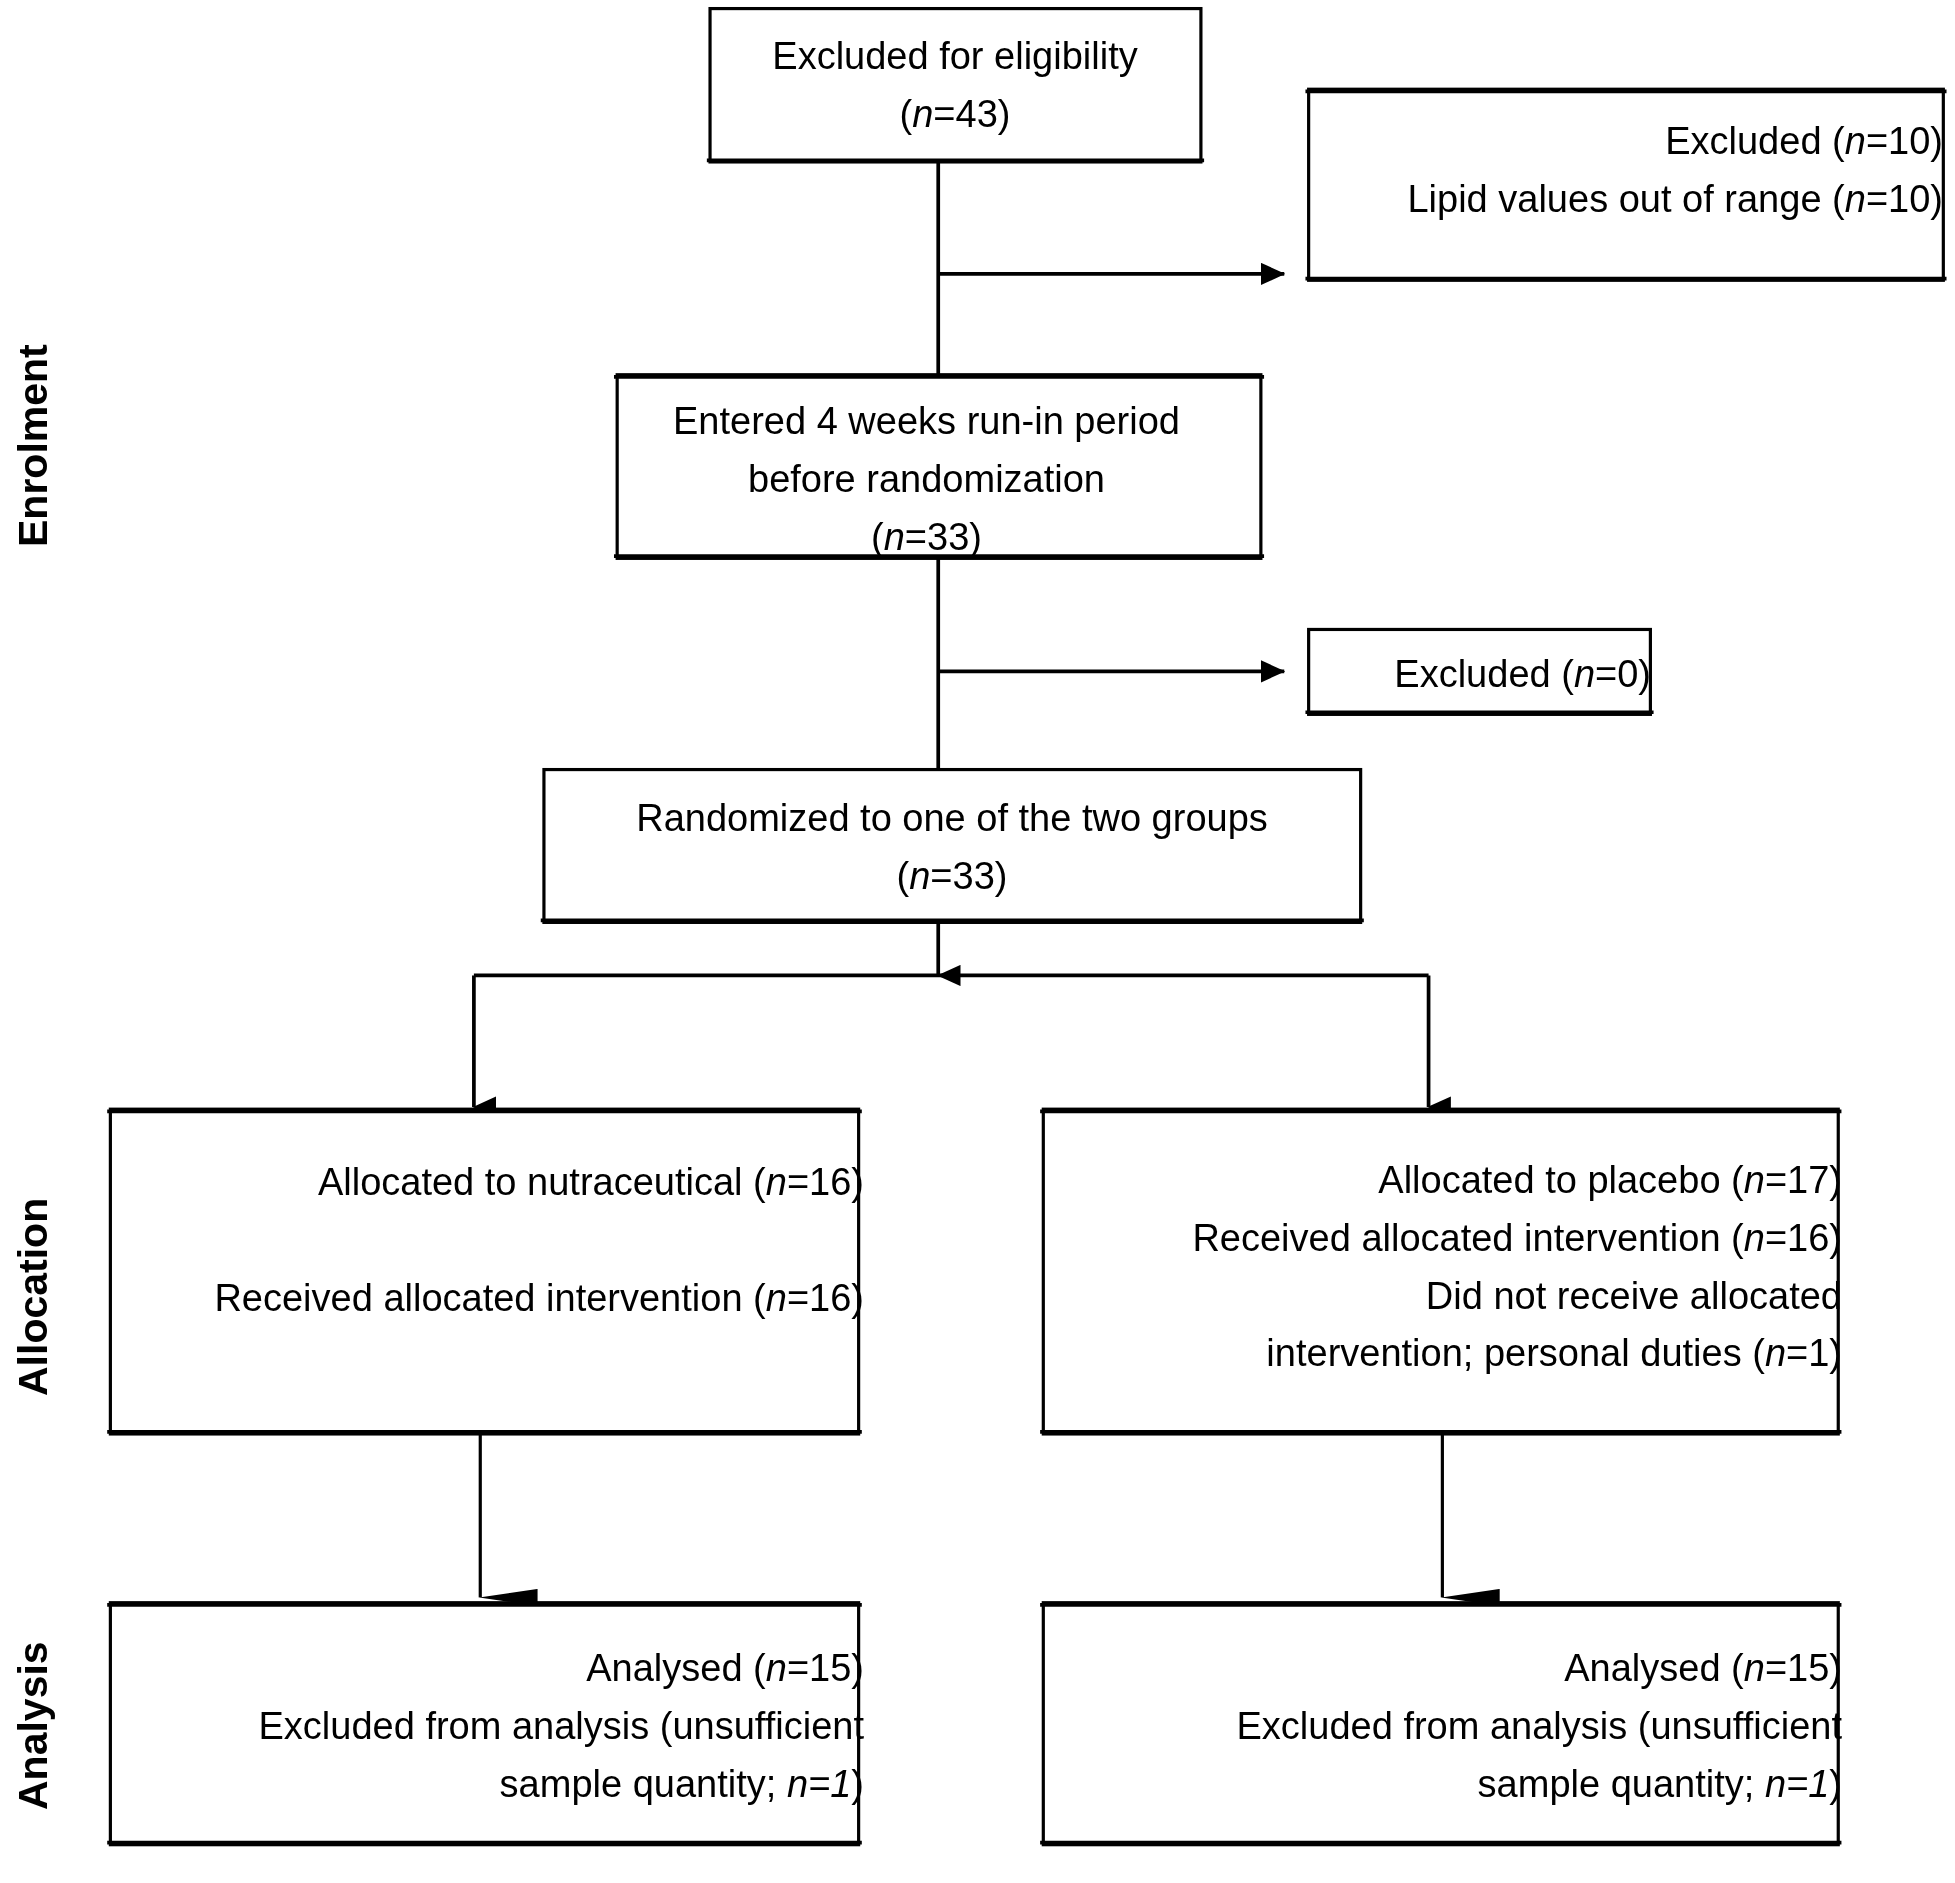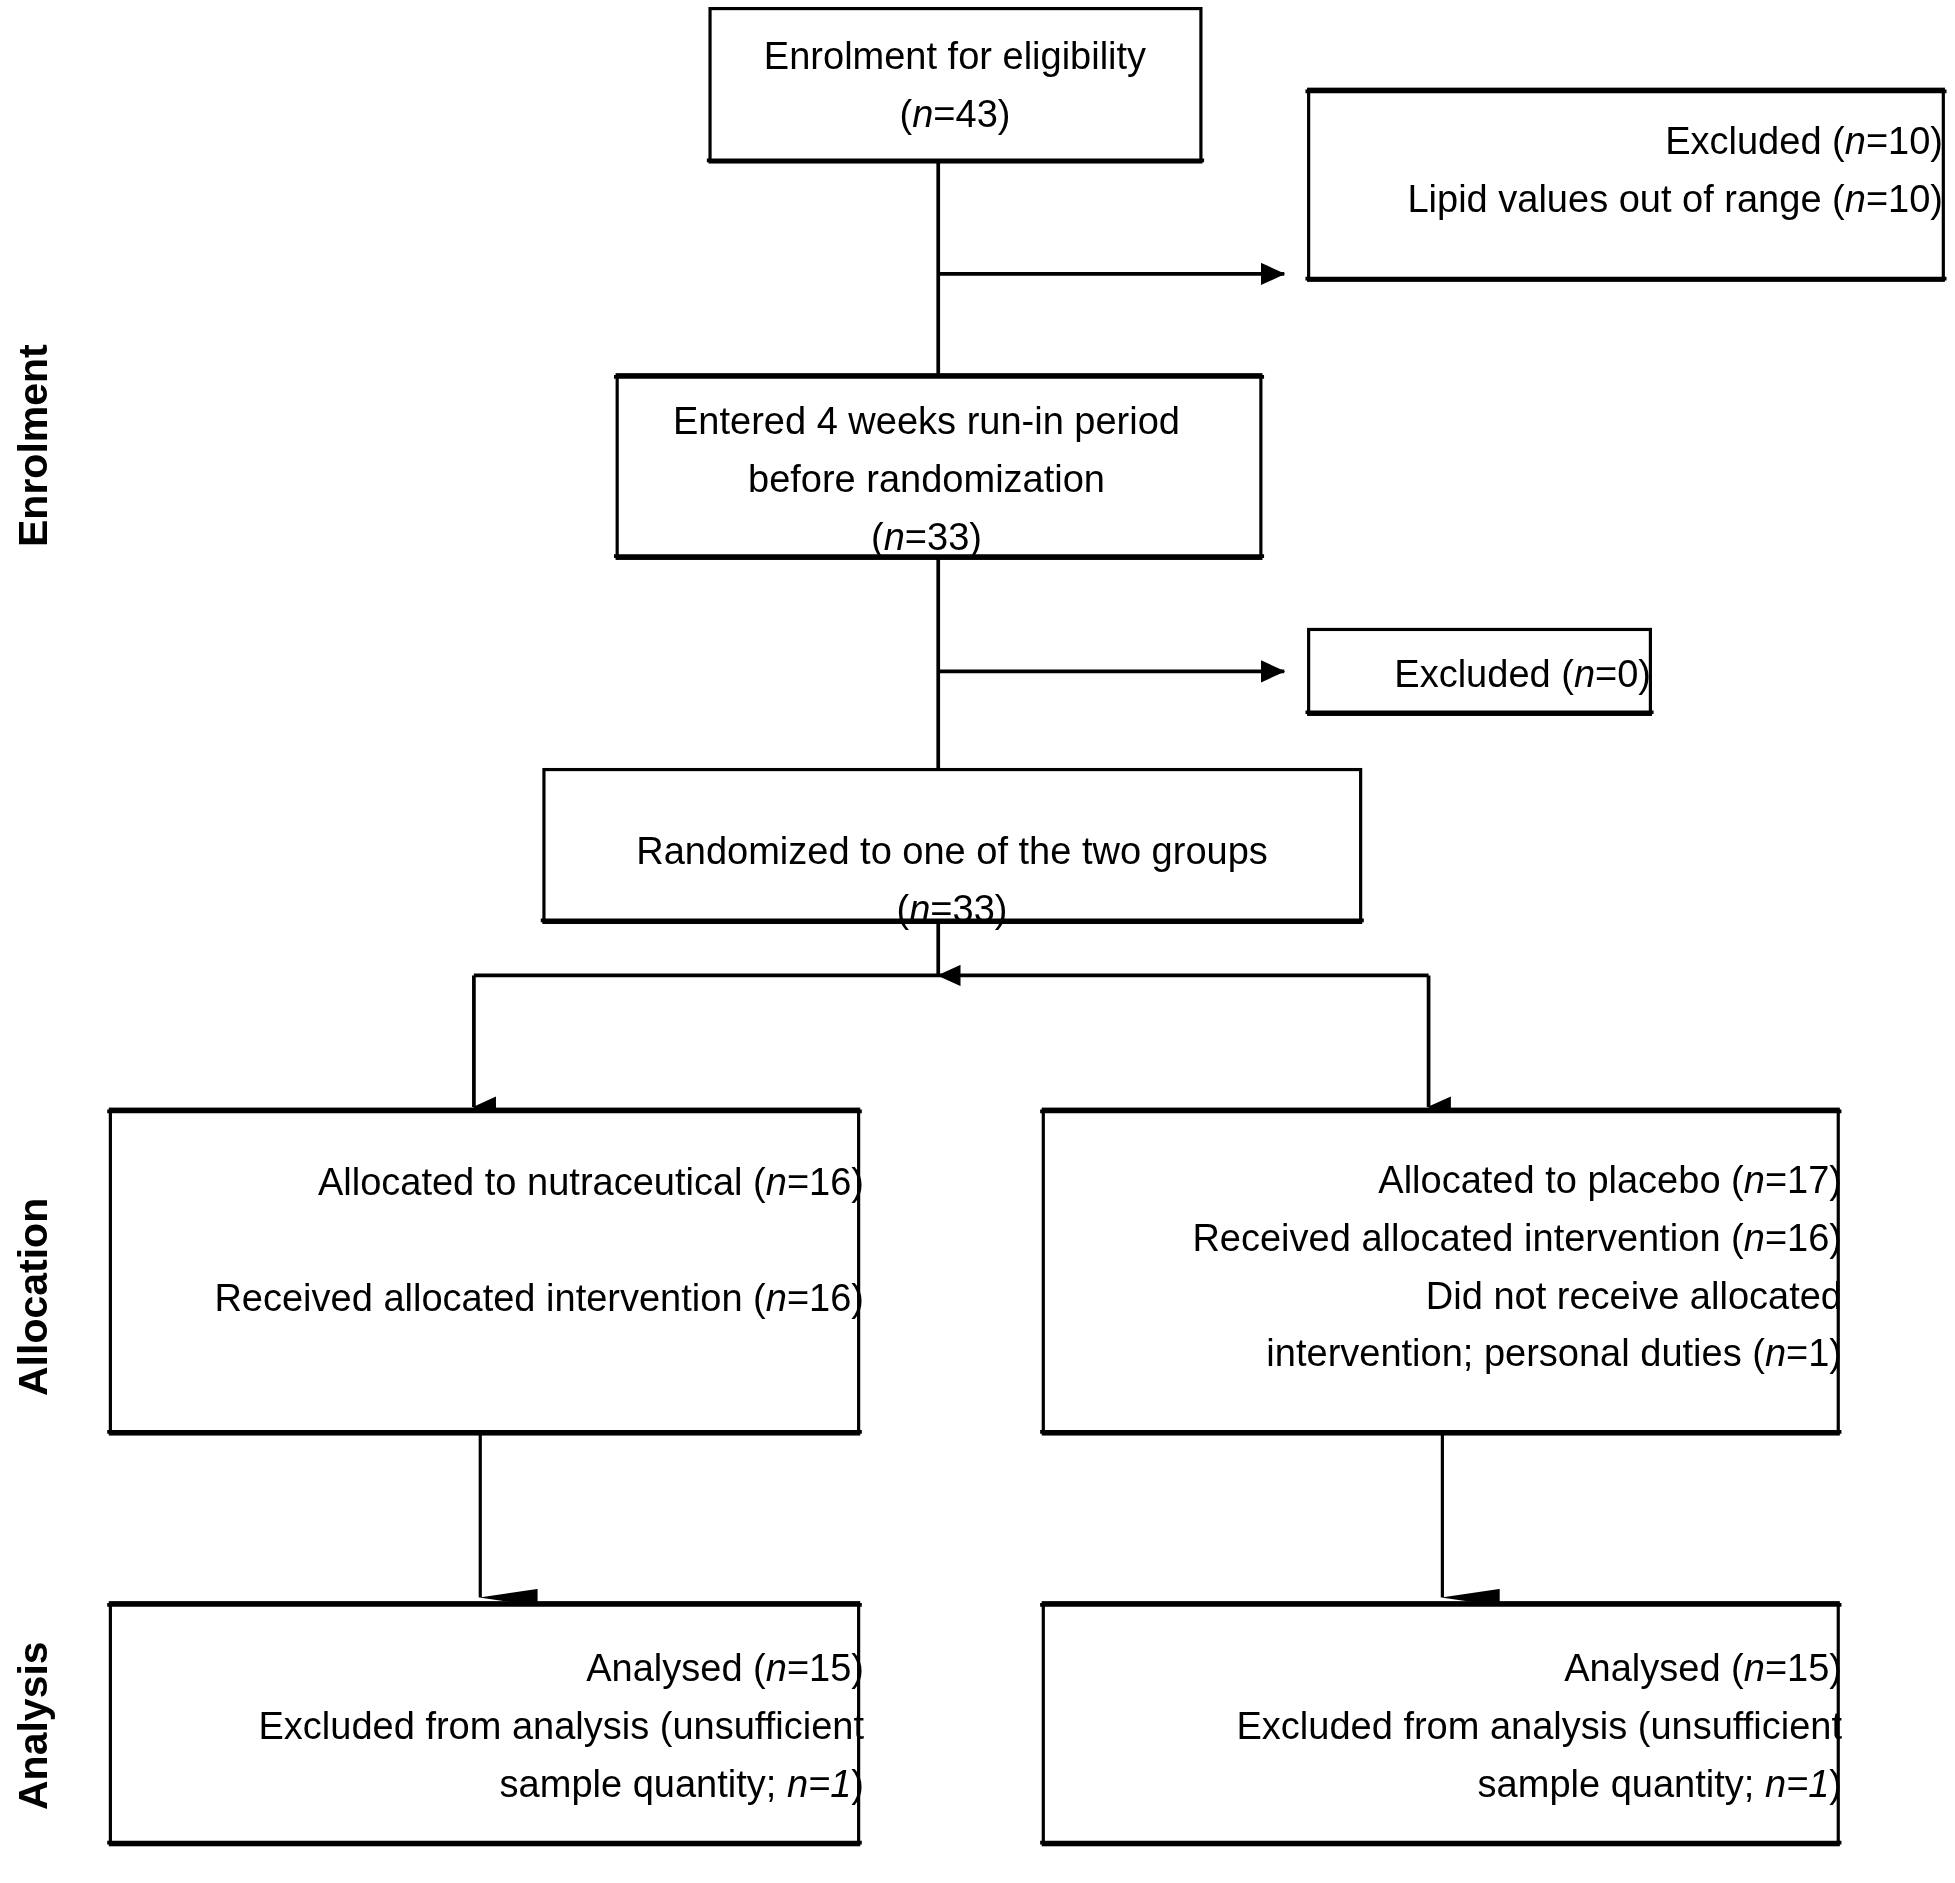--- a/index.html
+++ b/index.html
@@ -139,29 +139,29 @@
 
     <rect class="boxrect" x="1966" y="3020" width="1498" height="456"></rect>
     <line class="conn" x1="1960" y1="3024" x2="3470" y2="3024"></line>
     <line class="conn" x1="1960" y1="3472" x2="3470" y2="3472"></line>
   </svg>
 
   <div class="stage-label" style="left: 9.6px; top: 547px; transform: rotate(-90deg); transform-origin: left top;">Enrolment</div>
   <div class="stage-label" style="left: 9.6px; top: 1396px; transform: rotate(-90deg); transform-origin: left top;">Allocation</div>
   <div class="stage-label" style="left: 9.6px; top: 1810px; transform: rotate(-90deg); transform-origin: left top;">Analysis</div>
 
-  <div class="boxtext centered" style="left:715px; top:28px; width:480px;"><span class="tline">Enrolment for eligibility</span><span class="tline">(<em>n</em>=43)</span></div>
+  <div class="boxtext centered" style="left:715px; top:28px; width:480px;"><span class="tline">Excluded for eligibility</span><span class="tline">(<em>n</em>=43)</span></div>
 
   <div class="boxtext left" style="left:1333px; top:113px; width:610px;"><span class="tline">Excluded (<em>n</em>=10)</span><span class="tline">  Lipid values out of range (<em>n</em>=10)</span></div>
 
   <div class="boxtext centered" style="left:610px; top:393px; width:633px;"><span class="tline">Entered 4 weeks run-in period</span><span class="tline">before randomization</span><span class="tline">(<em>n</em>=33)</span></div>
 
   <div class="boxtext left" style="left:1333px; top:646px; width:318px;"><span class="tline">Excluded (<em>n</em>=0)</span></div>
 
-  <div class="boxtext centered" style="left:549px; top:790px; width:806px;margin-top:33px;"><span class="tline">Randomized to one of the two groups</span><span class="tline">(<em>n</em>=33)</span></div>
+  <div class="boxtext centered" style="left:549px; top:790px; width:806px;"><span class="tline">Randomized to one of the two groups</span><span class="tline">(<em>n</em>=33)</span></div>
 
   <div class="boxtext left" style="left:137px; top:1154px; width:727px;"><span class="tline">Allocated to nutraceutical (<em>n</em>=16)</span><span class="tline">&nbsp;</span><span class="tline">Received allocated intervention (<em>n</em>=16)</span></div>
 
   <div class="boxtext left" style="left:1067px; top:1152px; width:775px;"><span class="tline">Allocated to placebo (<em>n</em>=17)</span><span class="tline">Received allocated intervention (<em>n</em>=16)</span><span class="tline">Did not receive allocated</span><span class="tline"> intervention; personal duties (<em>n</em>=1)</span></div>
 
   <div class="boxtext left" style="left:137px; top:1640px; width:727px;"><span class="tline">Analysed (<em>n</em>=15)</span><span class="tline">Excluded from analysis (unsufficient</span><span class="tline">sample quantity; <em>n=1</em>)</span></div>
 
   <div class="boxtext left" style="left:1088px; top:1640px; width:754px;"><span class="tline">Analysed (<em>n</em>=15)</span><span class="tline">Excluded from analysis (unsufficient</span><span class="tline">sample quantity; <em>n=1</em>)</span></div>
 
 </div>

